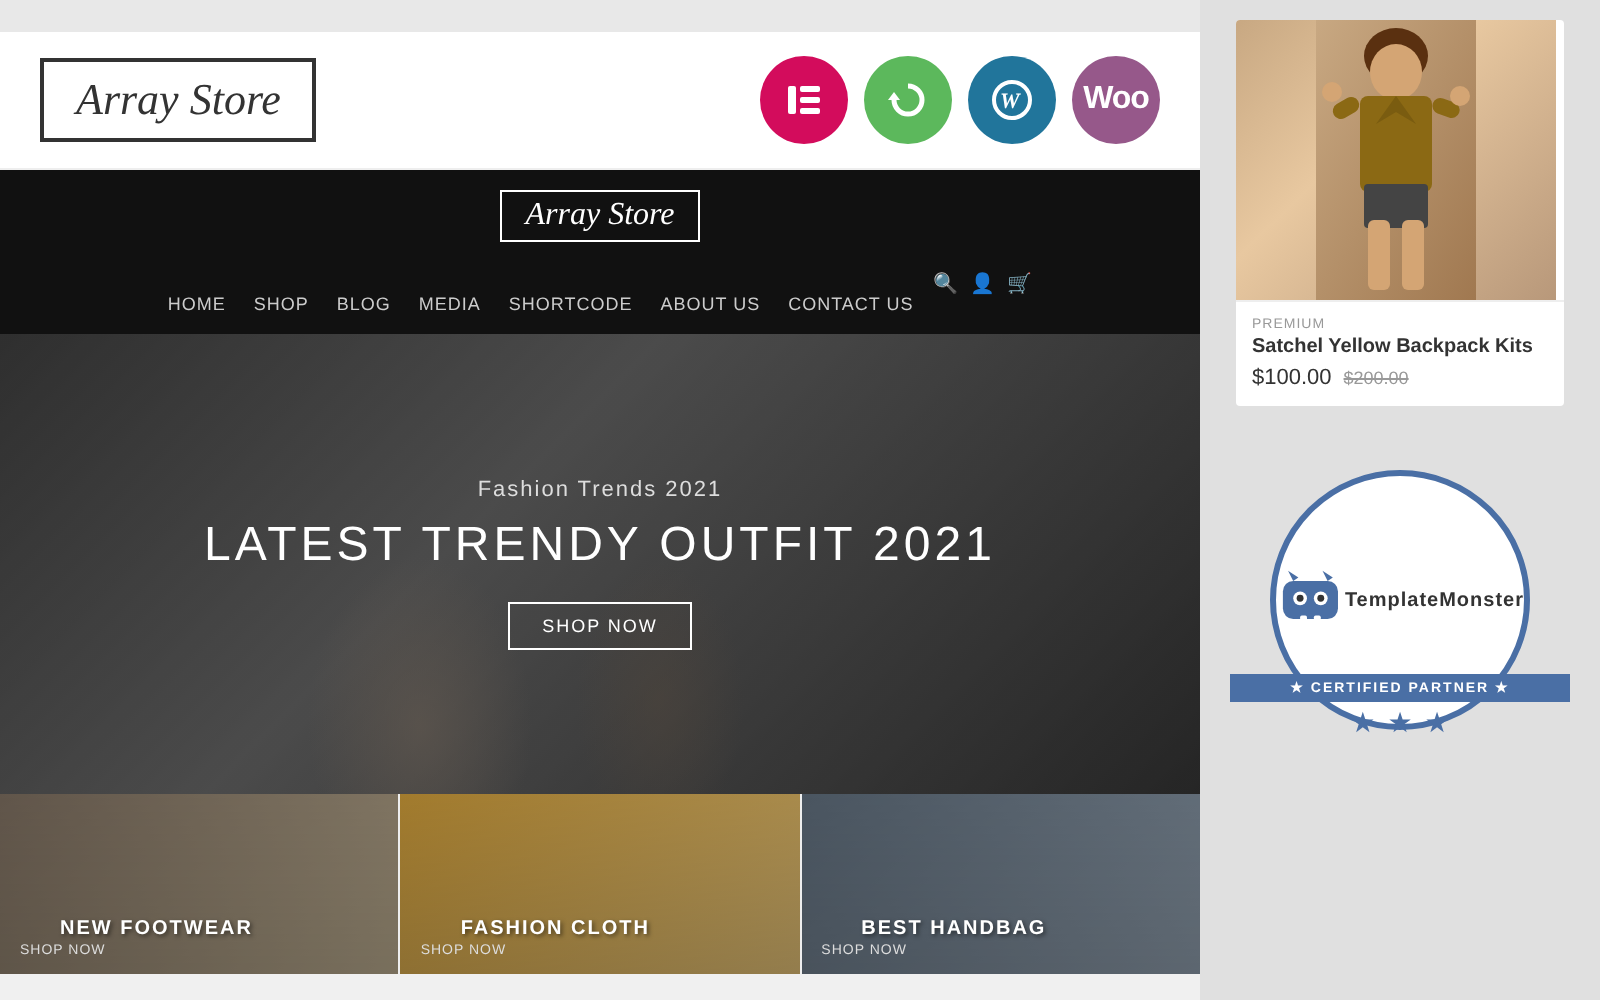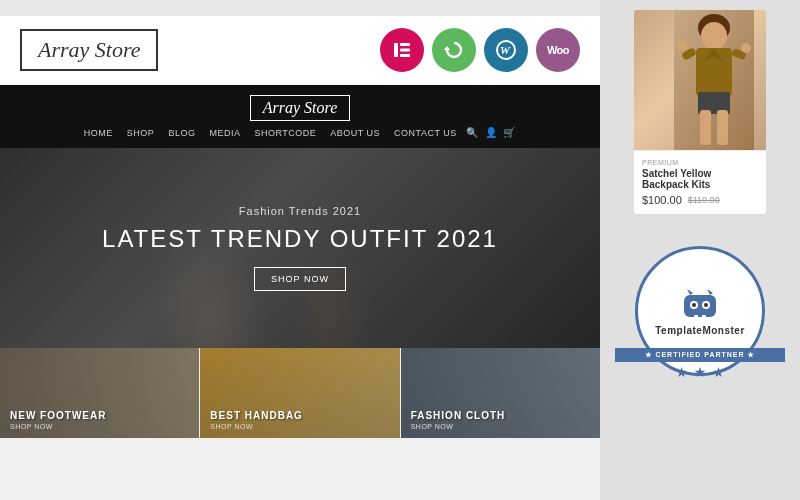--- a/index.html
+++ b/index.html
@@ -76,20 +76,21 @@
       color: #fff;
       font-size: 16px;
       border: 1px solid #fff;
       padding: 3px 12px;
       margin-bottom: 6px;
     }
     .nav-links {
       display: flex;
       gap: 14px;
       align-items: center;
+      margin-top: 20px;
     }
     .nav-link {
       color: #ccc;
       font-size: 9px;
       text-transform: uppercase;
       letter-spacing: 0.5px;
       cursor: pointer;
     }
     .nav-icons {
       margin-left: 10px;
@@ -97,21 +98,21 @@
       gap: 6px;
     }
     .nav-icon-item {
       color: #ccc;
       font-size: 10px;
     }
 
     
     .hero-section {
       position: relative;
-      height: 200px;
+      height: 230px;
       background: linear-gradient(rgba(0,0,0,0.45), rgba(0,0,0,0.45)),
                   linear-gradient(135deg, #555 0%, #888 40%, #444 100%);
       overflow: hidden;
       display: flex;
       align-items: center;
       justify-content: center;
     }
 
     
     .hero-people {
@@ -185,20 +186,21 @@
                   linear-gradient(135deg, #6a7a8a 0%, #9aaaba 100%);
     }
 
     .category-label {
       color: #fff;
       text-transform: uppercase;
       font-size: 10px;
       font-weight: 700;
       letter-spacing: 1px;
       text-shadow: 1px 1px 2px rgba(0,0,0,0.5);
+      margin-left: 20px;
     }
     .category-sublabel {
       color: #ddd;
       font-size: 7px;
       text-transform: uppercase;
       letter-spacing: 0.5px;
       margin-top: 2px;
       cursor: pointer;
     }
 
@@ -213,21 +215,21 @@
       display: flex;
       flex-direction: column;
       align-items: center;
       padding-top: 10px;
       gap: 12px;
     }
 
     
     .product-card {
       background: #fff;
-      width: 132px;
+      width: 164px;
       border-radius: 2px;
       overflow: hidden;
       position: relative;
     }
 
     .product-badge {
       position: absolute;
       top: 6px;
       left: 6px;
       background: #e74c3c;
@@ -282,21 +284,21 @@
       text-decoration: line-through;
     }
 
     
     .tm-badge {
       background: #fff;
       border-radius: 50%;
       width: 130px;
       height: 130px;
       display: flex;
-      flex-direction: column;
+      flex-direction: row;
       align-items: center;
       justify-content: center;
       border: 3px solid #4a6fa5;
       position: relative;
       margin-top: 10px;
     }
 
     .tm-name {
       font-size: 10px;
       font-weight: bold;
@@ -336,21 +338,21 @@
           <polygon points="3,6 0,10 6,10" fill="#fff"></polygon>
         </svg>
       </div>
       <div class="plugin-icon wp">
         <svg width="22" height="22" viewBox="0 0 22 22">
           <circle cx="11" cy="11" r="9" stroke="#fff" stroke-width="2" fill="none"></circle>
           <text x="5" y="15" fill="#fff" font-size="11" font-family="Georgia" font-style="italic" font-weight="bold">W</text>
         </svg>
       </div>
       <div class="plugin-icon woo">
-        <span style="font-size:11px;letter-spacing:-0.5px;">Woo</span>
+        <span style="font-size:16px;letter-spacing:-0.5px;">Woo</span>
       </div>
     </div>
   </div>
 
   <div class="store-nav">
     <div class="store-nav-logo">Array Store</div>
     <div class="nav-links-wrapper">
       <div class="nav-links">
         <span class="nav-link">HOME</span>
         <span class="nav-link">SHOP</span>
@@ -379,27 +381,27 @@
 
   <div class="category-grid">
     <div class="category-item">
       <div class="category-content">
         <span class="category-label">NEW FOOTWEAR</span>
         <span class="category-sublabel">SHOP NOW</span>
       </div>
     </div>
     <div class="category-item">
       <div class="category-content">
-        <span class="category-label">BEST HANDBAG</span>
+        <span class="category-label">FASHION CLOTH</span>
         <span class="category-sublabel">SHOP NOW</span>
       </div>
     </div>
     <div class="category-item">
       <div class="category-content">
-        <span class="category-label">FASHION CLOTH</span>
+        <span class="category-label">BEST HANDBAG</span>
         <span class="category-sublabel">SHOP NOW</span>
       </div>
     </div>
   </div>
 
 </div>
 
 <div class="right-sidebar">
 
   <div class="product-card">
@@ -434,21 +436,21 @@
 
         <circle cx="8" cy="36" r="5" fill="#d4a574"></circle>
         <circle cx="72" cy="38" r="5" fill="#d4a574"></circle>
       </svg>
     </div>
     <div class="product-info">
       <div class="product-category-label">PREMIUM</div>
       <div class="product-name">Satchel Yellow Backpack Kits</div>
       <div class="product-price-row">
         <span class="product-price">$100.00</span>
-        <span class="product-price-old">$110.00</span>
+        <span class="product-price-old">$200.00</span>
       </div>
     </div>
   </div>
 
   <div style="position:relative; width:160px; height:160px; display:flex; align-items:center; justify-content:center;">
     <div class="tm-badge">
 
       <svg width="40" height="38" viewBox="0 0 40 38">
         <rect x="4" y="8" width="32" height="22" rx="6" fill="#4a6fa5"></rect>
 

